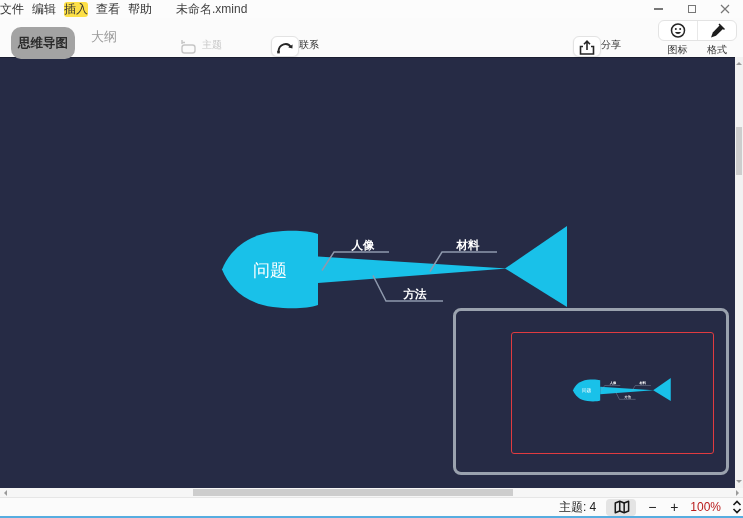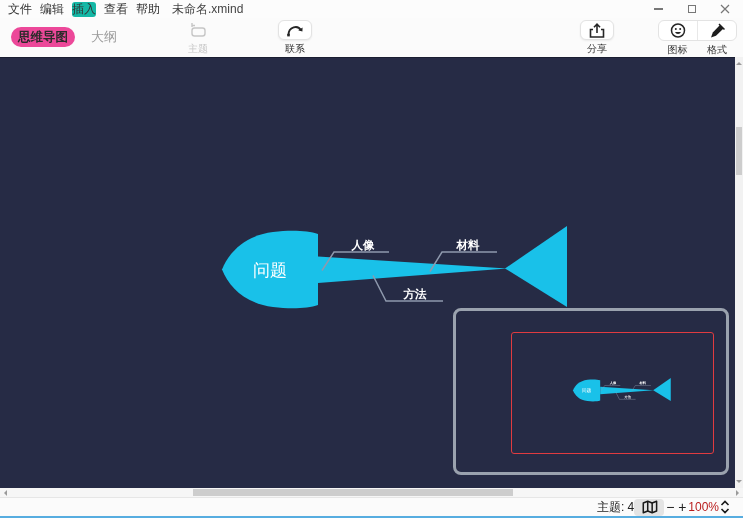--- a/index.html
+++ b/index.html
@@ -4,52 +4,52 @@
 <style>
   * { box-sizing: border-box; }
   html,body { margin:0; padding:0; }
   body {
     width:743px; height:518px; position:relative; overflow:hidden;
     font-family:"Liberation Sans", sans-serif; background:#ffffff;
   }
   
   .menubar {
     position:absolute; left:0; top:0; width:743px; height:18px;
-    background:#fcfcfc; display:flex; align-items:center; padding-left:8px;
+    background:#fcfcfc; display:flex; align-items:center; padding-left:0;
     font-size:12px; color:#333; z-index:6;
   }
   .menu-item {
     width:24px; margin-right:8px; text-align:center; line-height:15px;
     border-radius:3px; cursor:default; white-space:nowrap;
   }
-  .menu-item.active { background:#14b8a6; }
-  .filename { margin-left:4px; color:#444; white-space:nowrap; }
+  .menu-item.active { background:#fde047; }
+  .filename { margin-left:16px; color:#444; white-space:nowrap; }
   .win-controls { position:absolute; right:2px; top:0; height:18px; display:flex; z-index:7; }
   .win-btn { width:33px; height:18px; display:flex; align-items:center; justify-content:center; }
   .ic-min { width:9px; height:1.5px; background:#777; }
   .ic-max { width:8px; height:8px; border:1.2px solid #777; }
   
   .toolbar {
     position:absolute; left:0; top:18px; width:743px; height:39px;
     background:#fbfbfb; z-index:5;
   }
   .tab-pill {
-    position:absolute; left:11px; top:9px; width:64px; height:20px;
-    border-radius:10px; background:#ec4899; color:#2b2b2b;
+    position:absolute; left:11px; top:9px; width:64px; height:32px;
+    border-radius:10px; background:#a3a3a3; color:#2b2b2b;
     font-size:12.5px; font-weight:bold;
     display:flex; align-items:center; justify-content:center;
   }
   .tab-plain {
     position:absolute; left:86px; top:9px; width:36px; height:20px;
     color:#9a9a9a; font-size:13px;
     display:flex; align-items:center; justify-content:center;
   }
   .tool {
-    position:absolute; top:2px; width:48px; height:36px;
-    display:flex; flex-direction:column; align-items:center;
+    position:absolute; top:18px; width:48px; height:36px;
+    display:flex; flex-direction:row; align-items:flex-start;
   }
   .btnface { width:34px; height:21px; border-radius:6px; display:flex; align-items:center; justify-content:center; }
   .btnface.raised { background:#fff; border:1px solid #e3e3e3; box-shadow:0 1px 2px rgba(0,0,0,.07); }
   .tool .tlabel { font-size:10px; margin-top:2px; white-space:nowrap; }
   .tool.disabled .tlabel { color:#c6c6c6; }
   .tool.enabled .tlabel { color:#2f2f2f; }
   .combo {
     position:absolute; left:658px; top:2px; width:79px; height:21px;
     background:#fff; border:1px solid #e3e3e3; border-radius:6px; display:flex;
   }
@@ -80,21 +80,21 @@
   .arr-right { right:1px; top:1.5px; border-left-color:#9a9a9a; }
   .vscroll { position:absolute; right:0; top:57px; width:8px; height:431px; background:#f2f2f2; }
   .vthumb  { position:absolute; left:1px; top:70px; width:6px; height:48px; background:#cdcdcd; }
   .arr-up   { left:1px; top:2px; border-bottom-color:#9a9a9a; }
   .arr-down { left:1px; bottom:2px; border-top-color:#9a9a9a; }
   
   .statusbar {
     position:absolute; left:0; top:497px; width:743px; height:19px;
     background:#fbfbfb; border-top:1px solid #e6e6e6;
     display:flex; align-items:center; justify-content:flex-end;
-    padding-right:12px; font-size:12px; color:#222;
+    gap:10px; font-size:12px; color:#222;
   }
   .map-btn {
     width:30px; height:17px; background:#e4e4e4; border-radius:4px;
     display:flex; align-items:center; justify-content:center;
   }
   .zoom-btn { font-size:14px; color:#222; width:12px; text-align:center; line-height:14px; }
   .zoom-level { color:#b91c1c; }
   .fit-btn { display:flex; align-items:center; }
   .bottom-edge { position:absolute; left:0; top:516px; width:743px; height:2px; background:#57ade0; }
   text { font-family:"Liberation Sans", sans-serif; }

